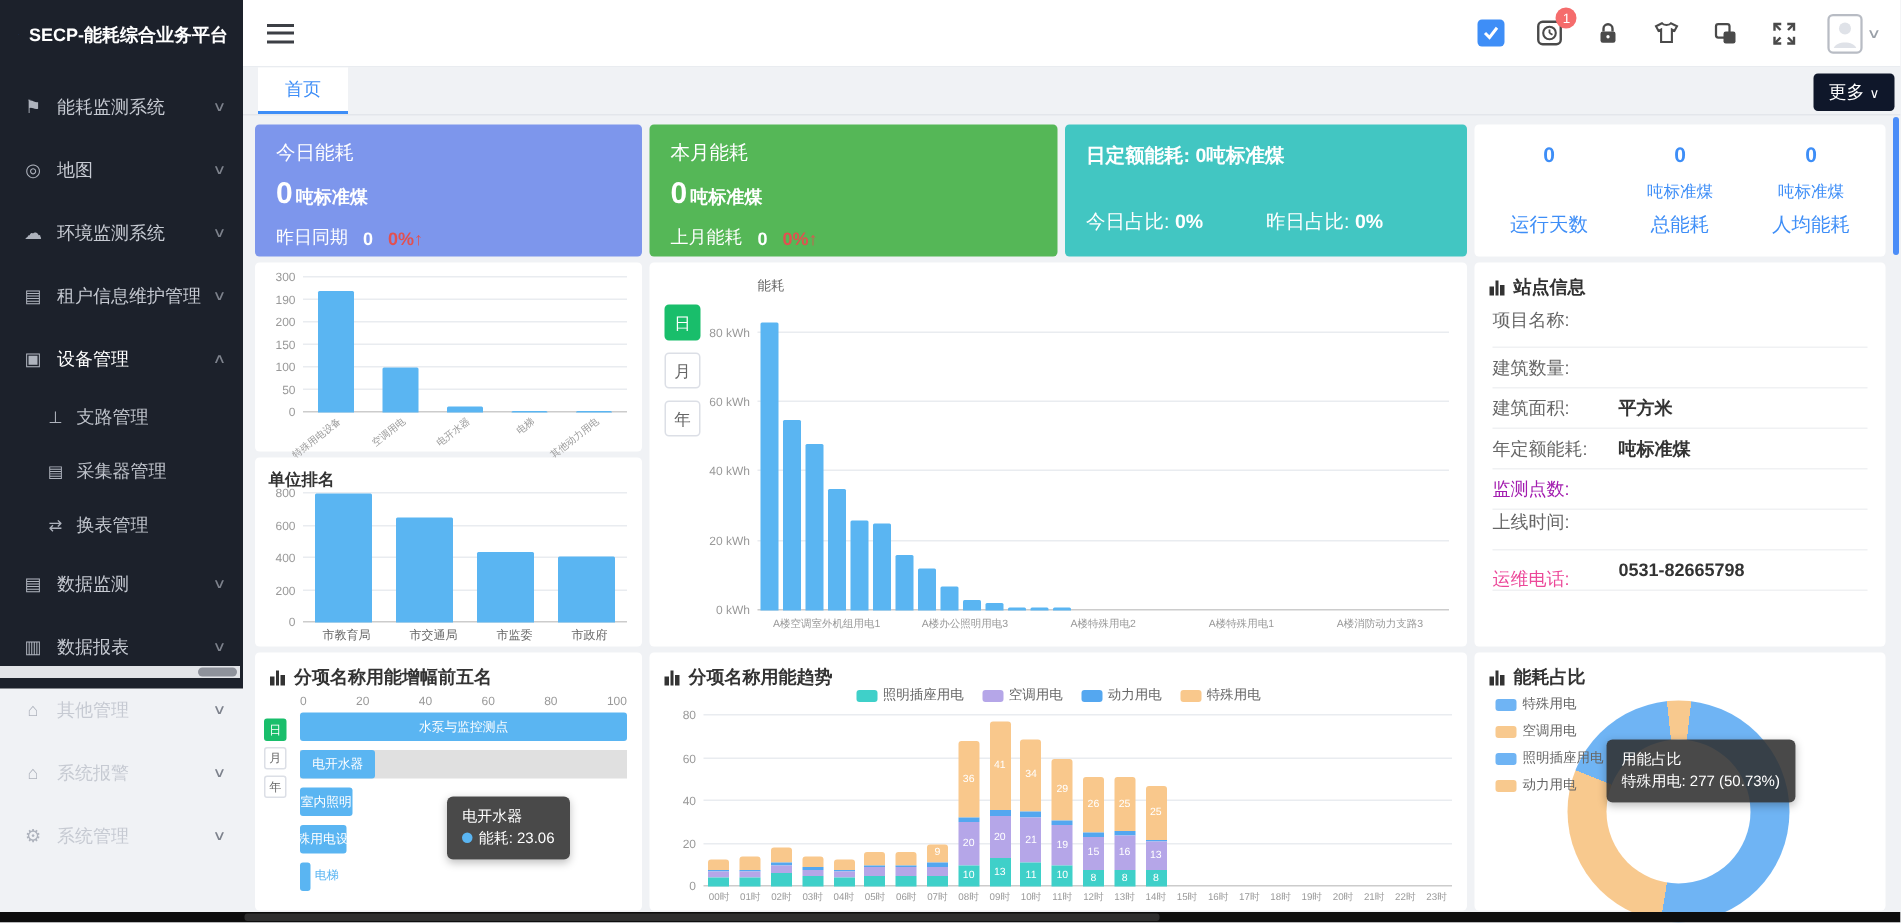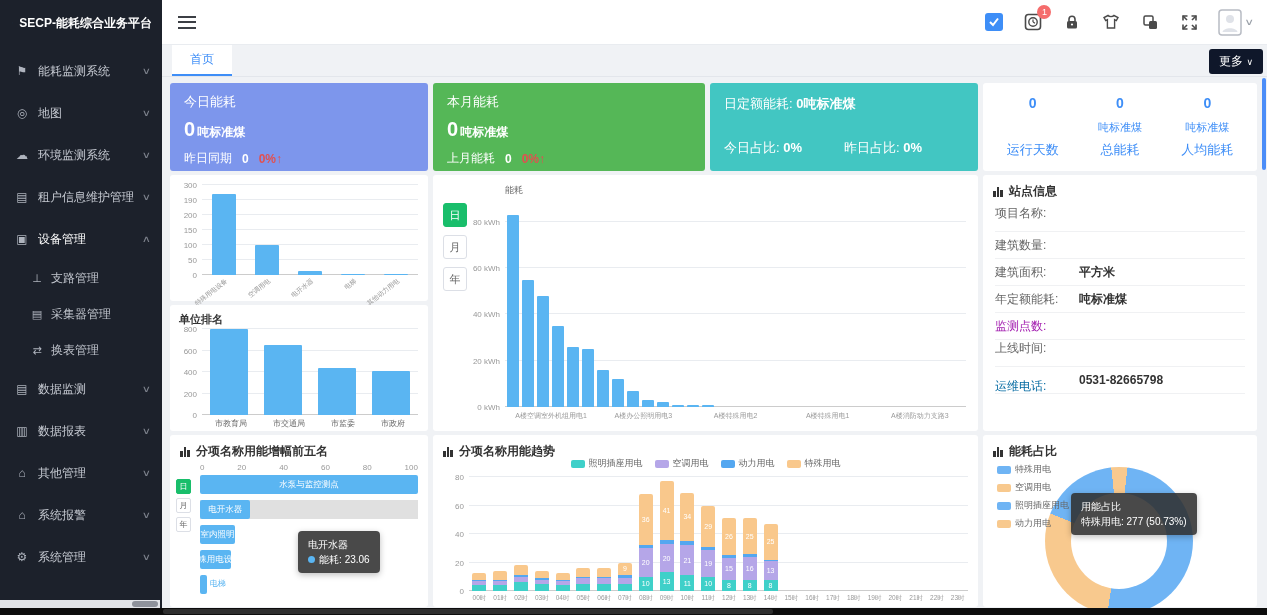--- a/index.html
+++ b/index.html
@@ -1,20 +1,20 @@
 <!DOCTYPE html>
 <html><head>
 <meta charset="utf-8">
 <style>
   * { margin:0; padding:0; box-sizing:border-box; }
   html,body { width:1267px; height:615px; overflow:hidden; font-family:"Liberation Sans","DejaVu Sans",sans-serif; background:#f0f2f5; }
   #app { position:relative; width:1267px; height:615px; display:flex; }
 
   
-  .sidebar { position:relative; width:162px; height:615px; background:#1c212b; flex:0 0 162px; z-index:2; }
+  .sidebar { position:relative; width:162px; height:459px; background:#1c212b; flex:0 0 162px; z-index:2; }
   .logo { display:flex; align-items:center; gap:7px; padding:14px 10px 12px 12px; }
   .logo-title { color:#fff; font-size:12px; font-weight:bold; white-space:nowrap; }
   .sb-menu { padding-top:6px; }
   .sb-item { display:flex; align-items:center; height:42px; padding:0 12px 0 14px; color:#c6cad2; font-size:12px; cursor:pointer; }
   .sb-item .sb-ico { width:16px; margin-right:8px; font-size:12px; color:#aeb3bd; text-align:center; }
   .sb-item .sb-label { flex:1; white-space:nowrap; overflow:hidden; }
   .sb-item .sb-chev { font-size:9px; color:#7d828c; transform:scaleX(1.4); }
   .sb-item.active { color:#ffffff; }
   .sb-sub { display:flex; align-items:center; height:36px; padding-left:30px; color:#bfc3cb; font-size:12px; cursor:pointer; }
   .sb-sub .sb-ico { width:14px; margin-right:7px; font-size:11px; color:#aeb3bd; text-align:center;}
@@ -45,21 +45,21 @@
   .stat-card { color:#fff; padding:10px 14px; height:88px; }
   .sc-title { font-size:13px; }
   .sc-value { margin-top:7px; font-size:20px; font-weight:bold; }
   .sc-value .sc-unit { font-size:12px; font-weight:bold; margin-left:2px; }
   .sc-cmp { margin-top:9px; font-size:12px; display:flex; align-items:center; gap:10px; }
   .sc-cmp b { font-size:12px; }
   .sc-delta { color:#e25050; font-weight:bold; }
   .card-today { flex:0 0 258px; background:#7d96ec; }
   .card-month { flex:0 0 272px; background:#55b757; }
   .card-quota { flex:0 0 268px; background:#42c6c2; color:#fff; padding:12px 14px; height:88px; }
-  .cq-line1 { font-size:13px; }
+  .cq-line1 { font-size:13px;font-weight:bold; }
   .cq-line1 b { font-size:13px; }
   .cq-line2 { margin-top:26px; font-size:13px; display:flex; }
   .cq-line2 .cq-pair { width:50%; }
   .card-stats { flex:0 0 274px; height:88px; display:flex; padding:10px 6px; }
   .cs-col { flex:1; display:flex; flex-direction:column; align-items:center; justify-content:space-between; color:#3e8ef7; }
   .cs-val { font-size:14px; font-weight:bold; margin-top:2px; }
   .cs-unit { font-size:11px; height:13px; }
   .cs-label { font-size:13px; margin-bottom:2px; }
 
   
@@ -452,21 +452,21 @@
               </div>
               <div style="display: flex; align-items: center; height: 27px; border-bottom: 1px solid rgb(240, 241, 243); font-size: 12px;">
                 <span style="color: #a21caf; width: 84px;">监测点数:</span>
                 <span style="color: rgb(51, 51, 51); font-weight: bold;"></span>
               </div>
               <div style="display: flex; align-items: flex-start; height: 27px; border-bottom: 1px solid rgb(240, 241, 243); font-size: 12px;">
                 <span style="color: rgb(102, 102, 102); width: 84px;">上线时间:</span>
                 <span style="color: rgb(51, 51, 51); font-weight: bold;"></span>
               </div>
               <div style="display: flex; align-items: center; height: 27px; border-bottom: 1px solid rgb(240, 241, 243); font-size: 12px;">
-                <span style="color: #0369a1; width: 84px; margin-top: 12px;">运维电话:</span>
+                <span style="color: #ec4899; width: 84px; margin-top: 12px;">运维电话:</span>
                 <span style="color: rgb(51, 51, 51); font-weight: bold;">0531-82665798</span>
               </div>
             </div>
         </div>
       </div>
 
       <div class="row">
         <div class="panel pD">
           <div class="panel-title">
               <span class="bars-ico">

